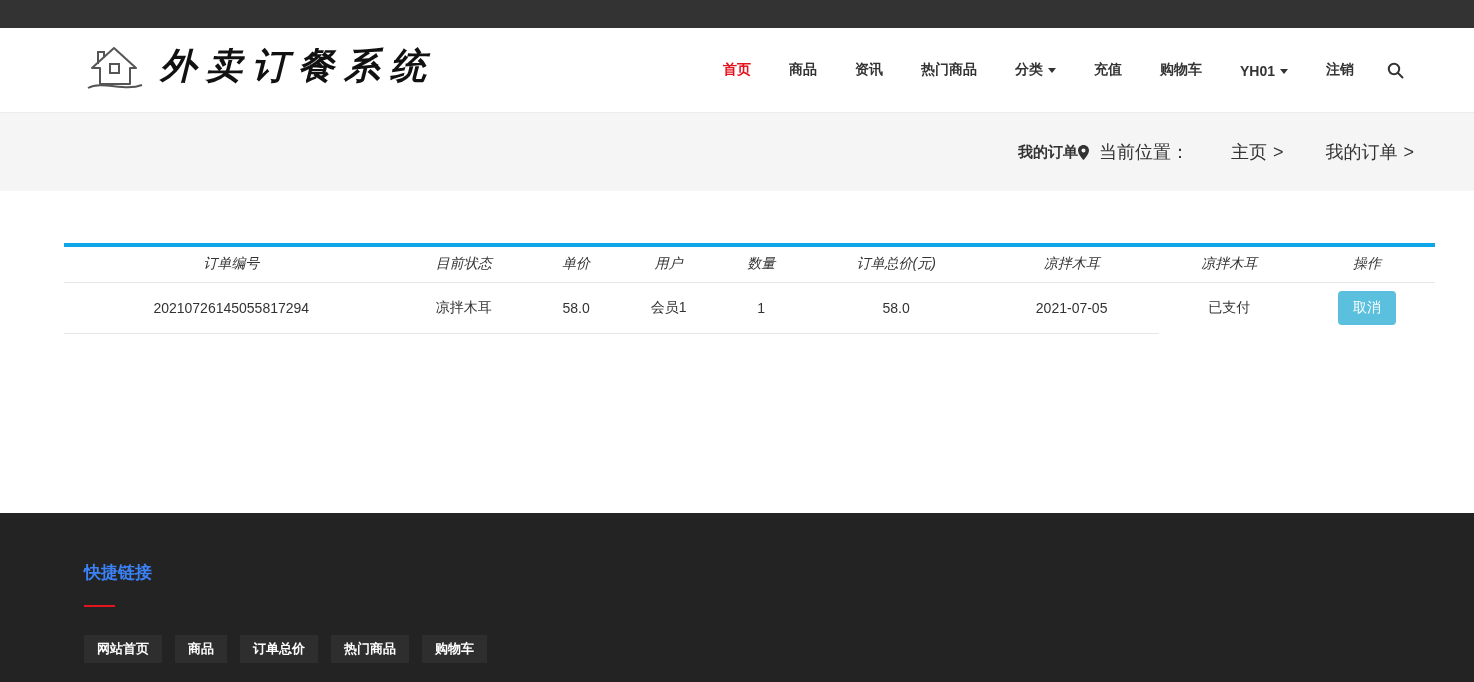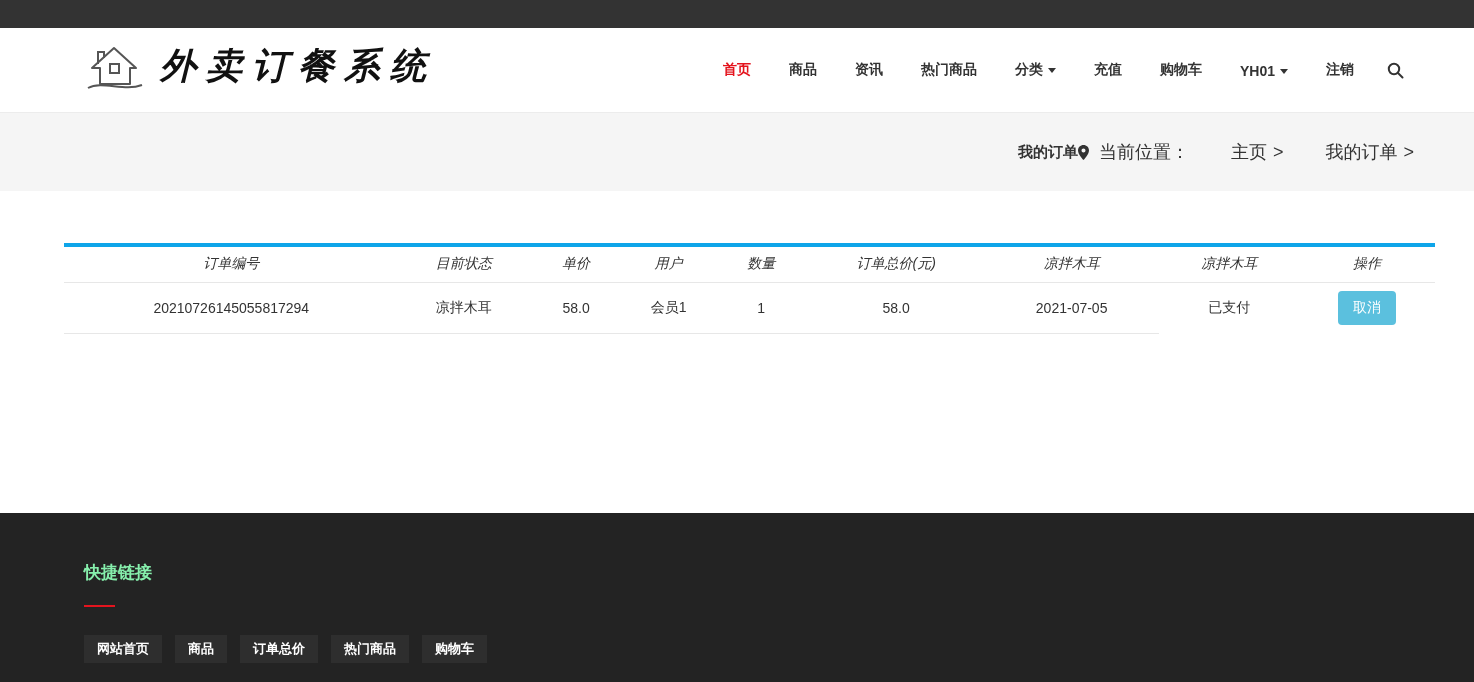--- a/index.html
+++ b/index.html
@@ -67,21 +67,21 @@
   table.orders tbody tr:last-child td:nth-child(9) { border-bottom: none; }
   .btn-cancel {
     background: #5bc0de; color: #fff; border: none; border-radius: 4px;
     font-size: 14px; padding: 8px 15px; cursor: pointer;
     font-family: "Liberation Sans", sans-serif;
   }
 
   
   .site-footer { background: #232323; height: 195px; padding: 48px 0 0; }
   .site-footer .inner { margin: 0 40px 0 64px; padding: 0 20px; }
-  .footer-title { margin: 0; color: #86efac; font-size: 17px; font-weight: bold; }
+  .footer-title { margin: 0; color: #3b82f6; font-size: 17px; font-weight: bold; }
   .footer-rule { width: 31px; height: 2px; background: #e4141e; margin: 21px 0 28px; }
   .footer-links { display: flex; gap: 13px; }
   .footer-link {
     display: inline-block; background: #2e2e2e; color: #fff; text-decoration: none;
     font-size: 13px; font-weight: bold; line-height: 28px; padding: 0 13px;
     cursor: pointer; white-space: nowrap;
   }
 </style>
 </head>
 <body>

